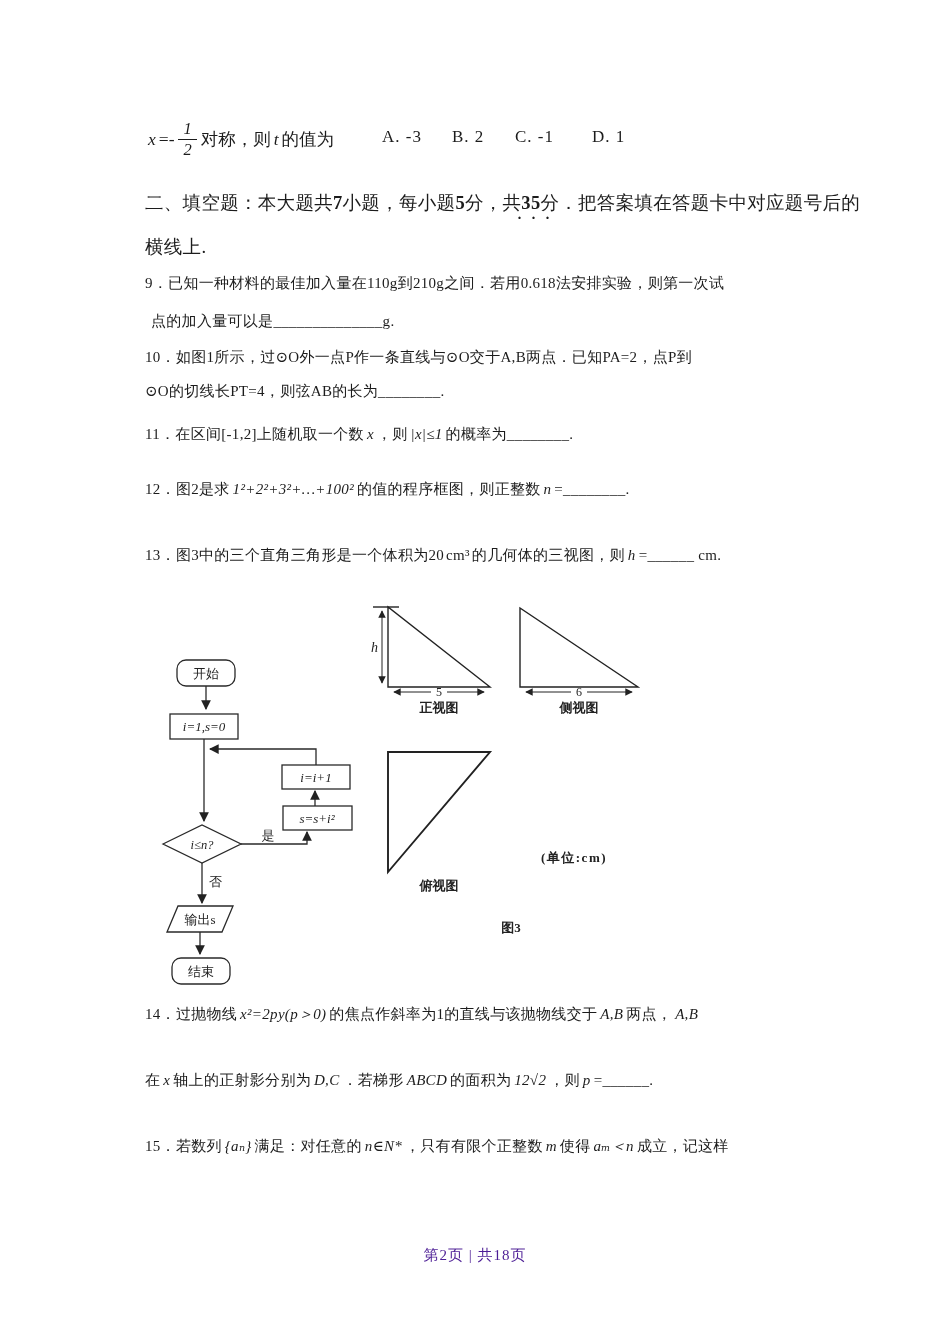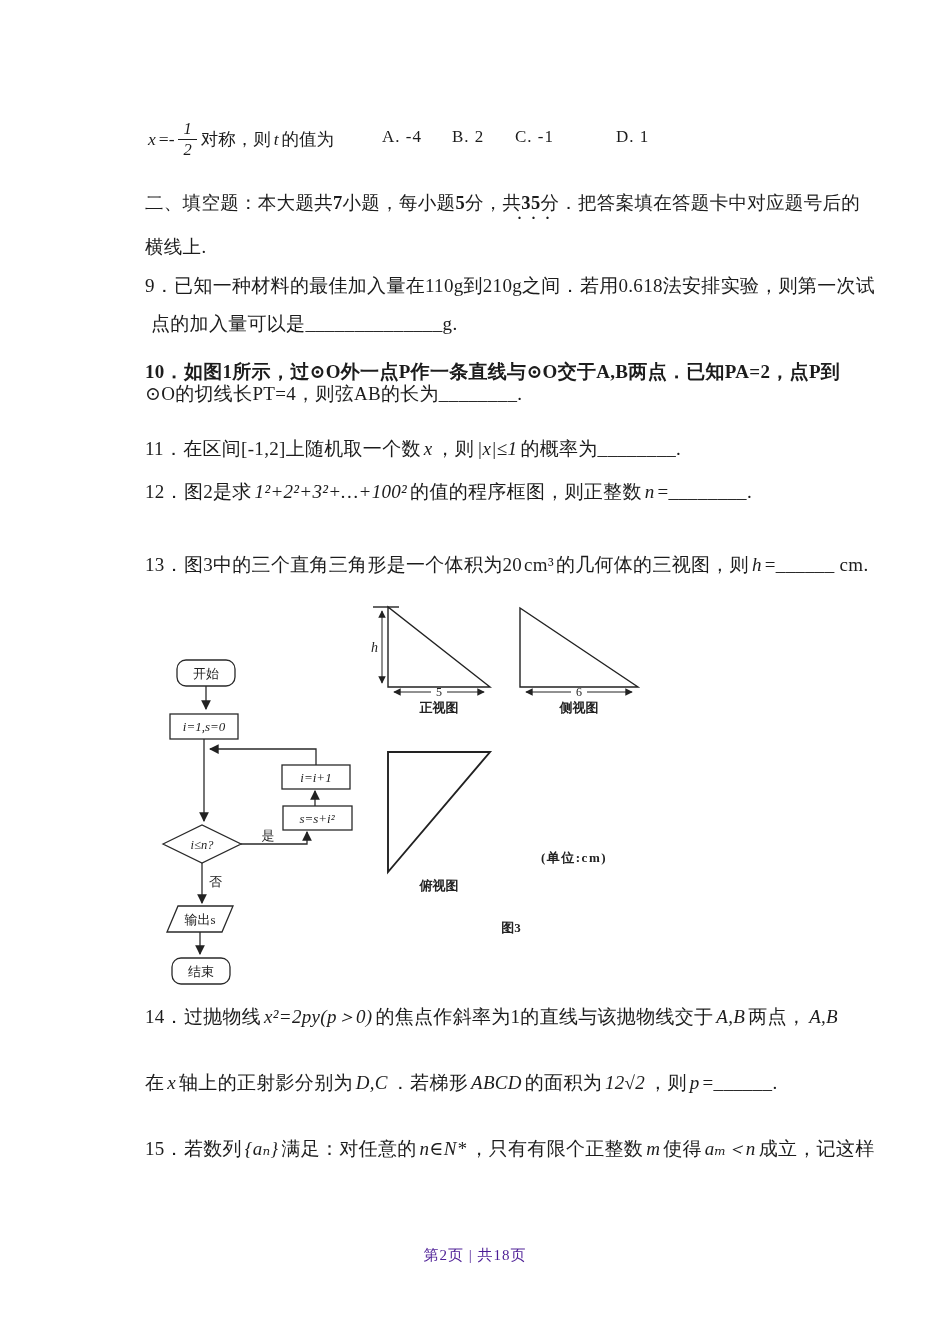--- a/index.html
+++ b/index.html
@@ -1,20 +1,20 @@
 <!DOCTYPE html>
 <html><head>
 <meta charset="utf-8">
 <style>
   html,body{margin:0;padding:0;background:#e8e8e8;}
   .page{
     position:relative;width:950px;height:1344px;margin:0 auto;background:#ffffff;
     font-family:"Liberation Serif","DejaVu Serif",serif;color:#1c1c1c;overflow:hidden;
   }
-  .l{position:absolute;white-space:nowrap;font-size:19px;letter-spacing:0.3px;line-height:1.25;}
+  .l{position:absolute;white-space:nowrap;font-size:15px;letter-spacing:0.3px;line-height:1.25;}
   .mv{font-style:italic;font-family:"Liberation Serif","DejaVu Serif",serif;margin:0 3px;}
   .heading{font-size:18.5px;}
   .heading .b{font-weight:bold;}
   .opt{position:absolute;font-size:17px;letter-spacing:1px;}
   .fracline{position:absolute;left:145px;top:110px;height:58px;display:flex;align-items:center;font-size:17.5px;}
   .frac{display:inline-flex;flex-direction:column;align-items:center;line-height:1.05;
         font-style:italic;margin:0 4px;font-size:16.5px;}
   .frac .den{border-top:1.6px solid #1c1c1c;padding:1px 5px 0 5px;}
   .frac .num{padding:0 5px 1px 5px;}
   .dots{position:absolute;left:517px;top:210px;font-size:15px;font-weight:bold;letter-spacing:9px;}
@@ -34,46 +34,46 @@
     <span class="mv">x</span>
     <span>=-</span>
     <span class="frac">
       <span class="num">1</span>
       <span class="den">2</span>
     </span>
     <span>对称，则</span>
     <span class="mv">t</span>
     <span>的值为</span>
   </div>
-  <div class="opt" style="left:382px;top:127px;">A. -4</div>
+  <div class="opt" style="left:382px;top:127px;">A. -3</div>
   <div class="opt" style="left:452px;top:127px;">B. 2</div>
   <div class="opt" style="left:515px;top:127px;">C. -1</div>
-  <div class="opt" style="left:592px;top:127px;margin-left:24px;">D. 1</div>
+  <div class="opt" style="left:592px;top:127px;">D. 1</div>
 
   <div class="l heading" style="left:145px;top:192px;">
     <span>二、填空题：本大题共</span><span class="b">7</span><span>小题，每小题</span><span class="b">5</span><span>分，共</span><span class="b">35</span><span>分．把答案填在答题卡中对应题号后的</span>
   </div>
   <div class="dots">···</div>
   <div class="l heading" style="left:145px;top:236px;">横线上.</div>
 
   <div class="l" style="left:145px;top:274px;">9．已知一种材料的最佳加入量在110g到210g之间．若用0.618法安排实验，则第一次试</div>
   <div class="l" style="left:145px;top:312px;margin-left:6px;">点的加入量可以是______________g.</div>
 
-  <div class="l" style="left:145px;top:360px;font-weight:bold;">10．如图1所示，过⊙O外一点P作一条直线与⊙O交于A,B两点．已知PA=2，点P到</div>
+  <div class="l" style="left:145px;top:348px;">10．如图1所示，过⊙O外一点P作一条直线与⊙O交于A,B两点．已知PA=2，点P到</div>
   <div class="l" style="left:145px;top:382px;">⊙O的切线长PT=4，则弦AB的长为________.</div>
 
-  <div class="l" style="left:145px;top:425px;margin-top:12px;">
+  <div class="l" style="left:145px;top:425px;">
     <span>11．在区间[-1,2]上随机取一个数</span><span class="mv">x</span><span>，则</span><span class="mv">|x|≤1</span><span>的概率为________.</span>
   </div>
 
   <div class="l" style="left:145px;top:480px;">
     <span>12．图2是求</span><span class="mv">1²+2²+3²+…+100²</span><span>的值的程序框图，则正整数</span><span class="mv">n</span><span>=________.</span>
   </div>
 
-  <div class="l" style="left:145px;top:546px;margin-top:7px;">
+  <div class="l" style="left:145px;top:546px;">
     <span>13．图3中的三个直角三角形是一个体积为20</span><span style="margin:0 2px;">cm³</span><span>的几何体的三视图，则</span><span class="mv">h</span><span>=______ cm.</span>
   </div>
 
   <svg class="diagram" width="560" height="405" viewBox="0 0 560 405">
     <defs>
       <marker id="arr" viewBox="0 0 9 9" refX="8" refY="4.5" markerWidth="7.5" markerHeight="7.5" orient="auto">
         <path d="M0,0 L9,4.5 L0,9 z" fill="#222"></path>
       </marker>
     </defs>
 

